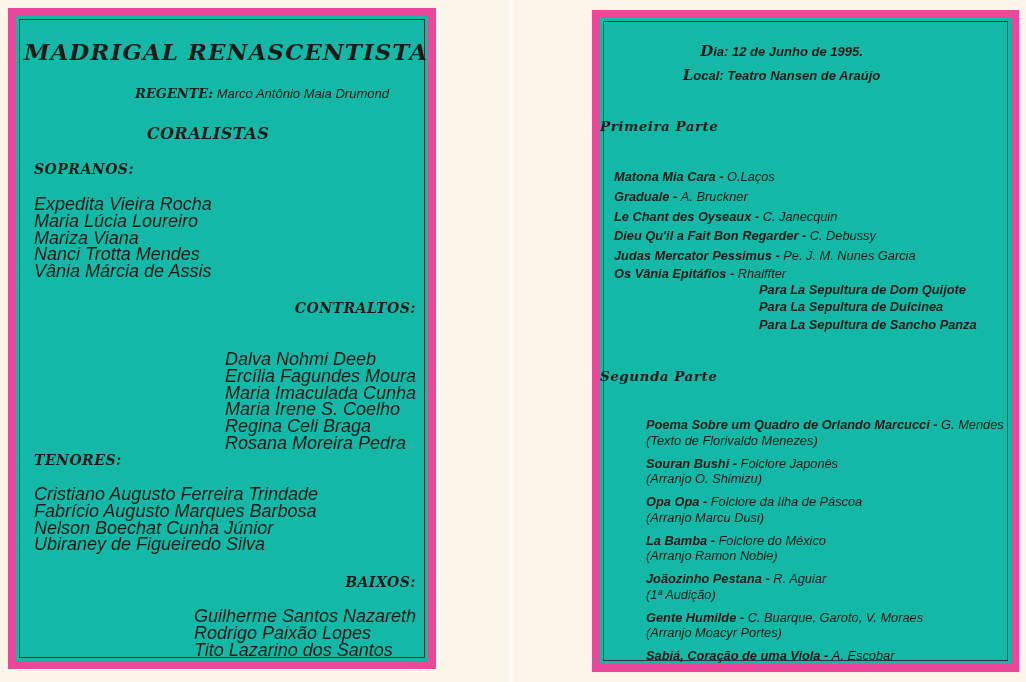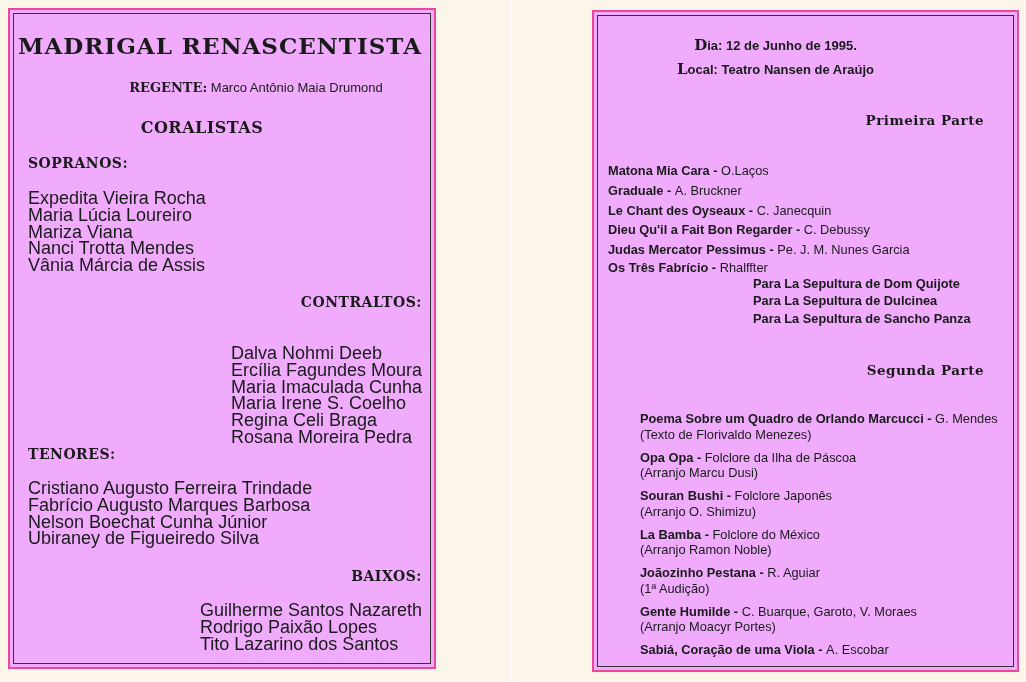--- a/index.html
+++ b/index.html
@@ -1,33 +1,33 @@
 <!DOCTYPE html>
 <html><head>
 <meta charset="utf-8">
 <style>
   html, body { margin:0; padding:0; }
   body { width:1026px; height:682px; background:#fcf5ea; position:relative; overflow:hidden; font-family:"Liberation Sans", sans-serif; color:#1a1a1a; }
   .fold { position:absolute; left:508px; top:0; width:6px; height:682px; background:linear-gradient(90deg, rgba(255,240,230,0) 0%, #fffdf9 50%, rgba(255,240,230,0) 100%); }
-  .panel { position:absolute; box-sizing:border-box; border:2px solid #ec4899; background:#f0abfc; }
+  .panel { position:absolute; box-sizing:border-box; border:8px solid #ec4899; background:#14b8a6;font-style:italic; }
   .panel .inner { position:absolute; inset:3px; border:1.5px solid #333; }
   #left-panel { left:8px; top:8px; width:428px; height:661px; }
   #right-panel { left:592px; top:10px; width:427px; height:662px; }
   .deco { font-family:"DejaVu Serif", serif; font-weight:bold; letter-spacing:0.5px; }
   .abs { position:absolute; white-space:nowrap; }
   .title { left:0; width:420px; top:22px; text-align:center; font-size:23px; letter-spacing:1px; }
   .regente { left:0; width:492px; top:70px; text-align:center; font-size:13px; }
   .regente .lbl { font-family:"DejaVu Serif", serif; font-weight:bold; font-size:13px; }
   .coral { left:0; width:384px; top:108px; text-align:center; font-size:16px; }
   .section-h { font-size:14px; }
   .namelist { font-size:18px; line-height:16.8px; }
   .right-align { text-align:left; }
   .head-line { left:0; width:363px; text-align:center; font-size:13px; font-weight:bold; }
   .head-line .cap { font-family:"DejaVu Serif", serif; font-size:15px; }
-  .part-h { left:15px; width:375px; text-align:right; font-size:13.5px; }
+  .part-h { left:0; width:375px; text-align:left; font-size:13.5px; }
   .prog { font-size:12.8px; line-height:19.8px; }
   .prog b { font-weight:bold; }
   .sub-list { font-size:12.8px; line-height:17.4px; font-weight:bold; }
   .prog2 .item { font-size:12.8px; line-height:15.5px; margin-bottom:7.5px;margin-left:32px; }
 </style>
 </head>
 <body>
 
 <div class="fold"></div>
 
@@ -91,32 +91,32 @@
   </div>
 
   <div class="abs deco part-h" style="top:100px;">Primeira Parte</div>
 
   <div class="abs prog" style="left:14px; top:149px;">
     <div><b>Matona Mia Cara</b><b> - </b><span>O.Laços</span></div>
     <div><b>Graduale</b><b> - </b><span>A. Bruckner</span></div>
     <div><b>Le Chant des Oyseaux</b><b> - </b><span>C. Janecquin</span></div>
     <div><b>Dieu Qu'il a Fait Bon Regarder</b><b> - </b><span>C. Debussy</span></div>
     <div><b>Judas Mercator Pessimus</b><b> - </b><span>Pe. J. M. Nunes Garcia</span></div>
-    <div style="line-height:16px;"><b>Os Três Fabrício</b><b> - </b><span>Rhalffter</span></div>
+    <div style="line-height:16px;"><b>Os Vânia Epitáfios</b><b> - </b><span>Rhalffter</span></div>
   </div>
   <div class="abs sub-list" style="left:144px; top:263px;margin-left:15px;">
     <div>Para La Sepultura de Dom Quijote</div>
     <div>Para La Sepultura de Dulcinea</div>
     <div>Para La Sepultura de Sancho Panza</div>
   </div>
 
   <div class="abs deco part-h" style="top:350px;">Segunda Parte</div>
 
   <div class="abs prog2" style="left:14px; top:399px;">
     <div class="item"><b>Poema Sobre um Quadro de Orlando Marcucci</b><b> - </b><span>G. Mendes</span><br><span>(Texto de Florivaldo Menezes)</span></div>
+    <div class="item"><b>Souran Bushi</b><b> - </b><span>Folclore Japonês</span><br><span>(Arranjo O. Shimizu)</span></div>
     <div class="item"><b>Opa Opa</b><b> - </b><span>Folclore da Ilha de Páscoa</span><br><span>(Arranjo Marcu Dusi)</span></div>
-    <div class="item"><b>Souran Bushi</b><b> - </b><span>Folclore Japonês</span><br><span>(Arranjo O. Shimizu)</span></div>
     <div class="item"><b>La Bamba</b><b> - </b><span>Folclore do México</span><br><span>(Arranjo Ramon Noble)</span></div>
     <div class="item"><b>Joãozinho Pestana</b><b> - </b><span>R. Aguiar</span><br><span>(1ª Audição)</span></div>
     <div class="item"><b>Gente Humilde</b><b> - </b><span>C. Buarque, Garoto, V. Moraes</span><br><span>(Arranjo Moacyr Portes)</span></div>
     <div class="item"><b>Sabiá, Coração de uma Viola</b><b> - </b><span>A. Escobar</span></div>
   </div>
 </div>
 
 </body></html>

